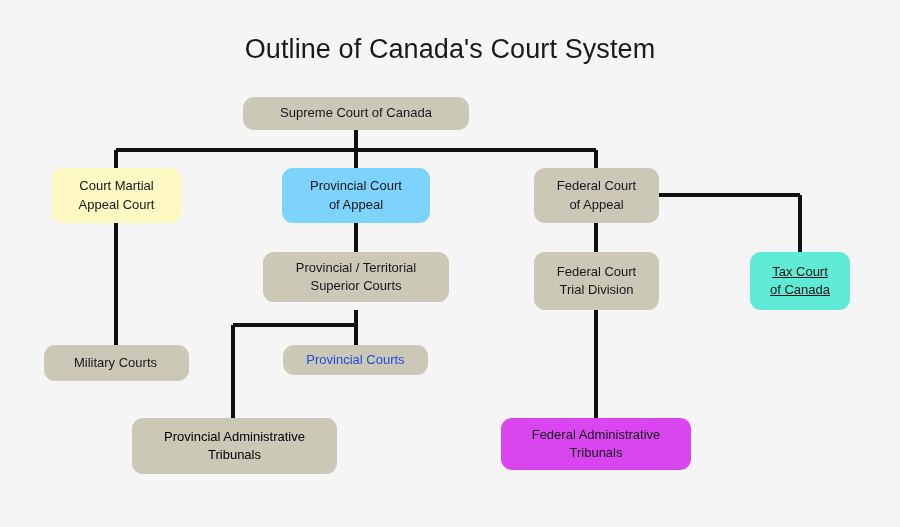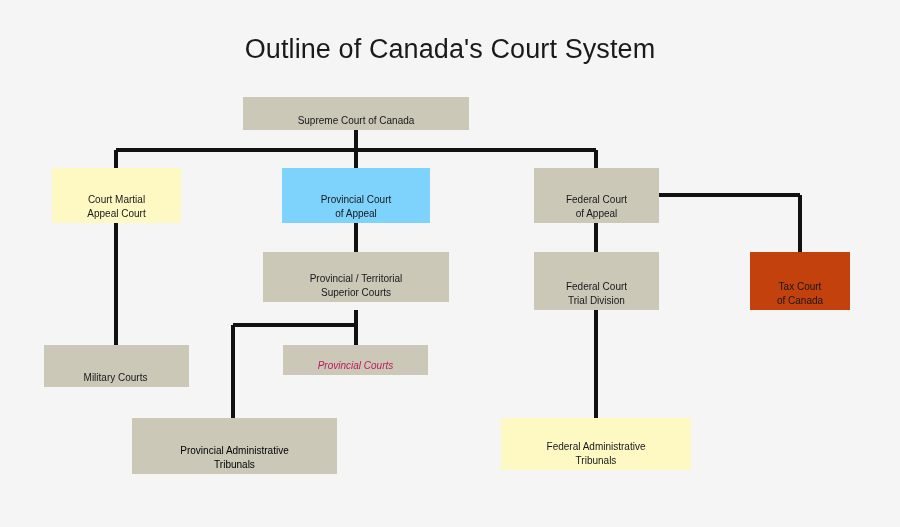--- a/index.html
+++ b/index.html
@@ -34,29 +34,30 @@
     position: absolute;
     left: 0;
     top: 0;
     width: 900px;
     height: 527px;
   }
   .node {
     position: absolute;
     background: #cbc8b8;
     color: #17171a;
-    font-size: 10px;
+    font-size: 13px;
     line-height: 1.42;
     text-align: center;
     display: flex;
-    align-items: flex-end;
+    align-items: center;
     justify-content: center;
     box-sizing: border-box;
     padding: 2px 8px;
     white-space: pre-line;
+    border-radius: 11px;
   }
   .node-label {
     display: block;
     white-space: pre-line;
   }
 </style>
 </head>
 <body>
 
 <div id="diagram">
@@ -84,23 +85,23 @@
       <div class="node" style="left: 52px; top: 168px; width: 129px; height: 55px; background: #fef9c3; color: rgb(23, 23, 26);"><span class="node-label">Court Martial
 Appeal Court</span></div>
       <div class="node" style="left: 282px; top: 168px; width: 148px; height: 55px; background: #7dd3fc; color: rgb(23, 23, 26);"><span class="node-label">Provincial Court
 of Appeal</span></div>
       <div class="node" style="left: 534px; top: 168px; width: 125px; height: 55px; background: rgb(203, 200, 184); color: rgb(23, 23, 26);"><span class="node-label">Federal Court
 of Appeal</span></div>
       <div class="node" style="left: 263px; top: 252px; width: 186px; height: 50px; background: rgb(203, 200, 184); color: rgb(23, 23, 26);"><span class="node-label">Provincial / Territorial
 Superior Courts</span></div>
       <div class="node" style="left: 534px; top: 252px; width: 125px; height: 58px; background: rgb(203, 200, 184); color: rgb(23, 23, 26);"><span class="node-label">Federal Court
 Trial Division</span></div>
-      <div class="node" style="left: 750px; top: 252px; width: 100px; height: 58px; background: #c2410c; color: rgb(23, 23, 26);"><span class="node-label">Tax Court
+      <div class="node" style="left: 750px; top: 252px; width: 100px; height: 58px; background: #5eead4; color: rgb(23, 23, 26); text-decoration: underline;"><span class="node-label">Tax Court
 of Canada</span></div>
-      <div class="node" style="left: 44px; top: 345px; width: 145px; height: 42px; background: rgb(203, 200, 184); color: rgb(23, 23, 26); padding-left: 6px;"><span class="node-label">Military Courts</span></div>
-      <div class="node" style="left: 283px; top: 345px; width: 145px; height: 30px; background: rgb(203, 200, 184); color: #be185d; font-style: italic;"><span class="node-label">Provincial Courts</span></div>
+      <div class="node" style="left: 44px; top: 345px; width: 145px; height: 36px; background: rgb(203, 200, 184); color: rgb(23, 23, 26); padding-left: 6px;"><span class="node-label">Military Courts</span></div>
+      <div class="node" style="left: 283px; top: 345px; width: 145px; height: 30px; background: rgb(203, 200, 184); color: #1d4ed8;"><span class="node-label">Provincial Courts</span></div>
       <div class="node" style="left: 124px; top: 418px; width: 205px; height: 56px; background: rgb(203, 200, 184); color: #000000; margin-left: 8px;"><span class="node-label">Provincial Administrative
 Tribunals</span></div>
-      <div class="node" style="left: 501px; top: 418px; width: 190px; height: 52px; background: #fef9c3; color: rgb(23, 23, 26);"><span class="node-label">Federal Administrative
+      <div class="node" style="left: 501px; top: 418px; width: 190px; height: 52px; background: #d946ef; color: rgb(23, 23, 26);"><span class="node-label">Federal Administrative
 Tribunals</span></div>
     </div>
 
 </div>
 
 </body></html>

